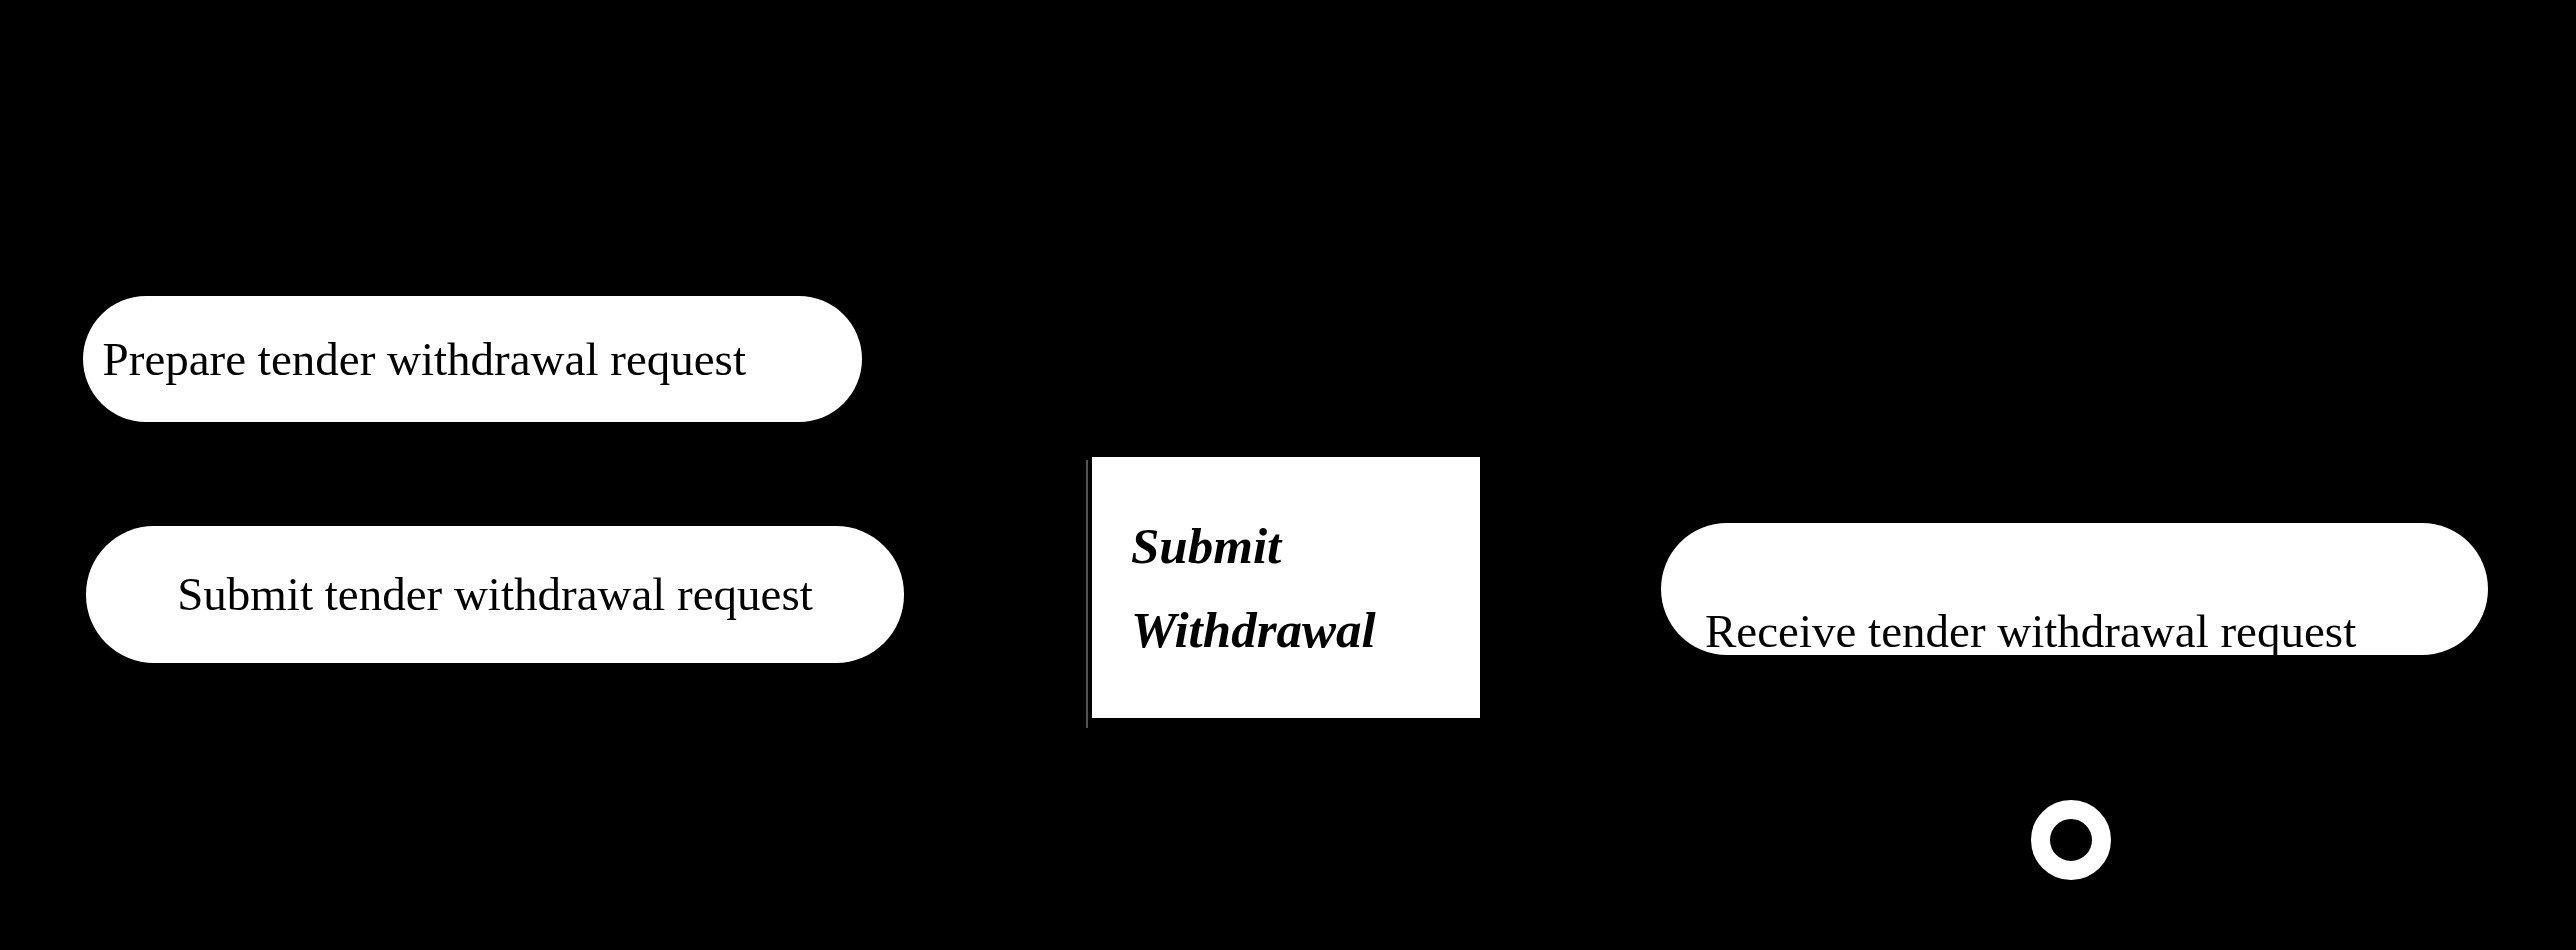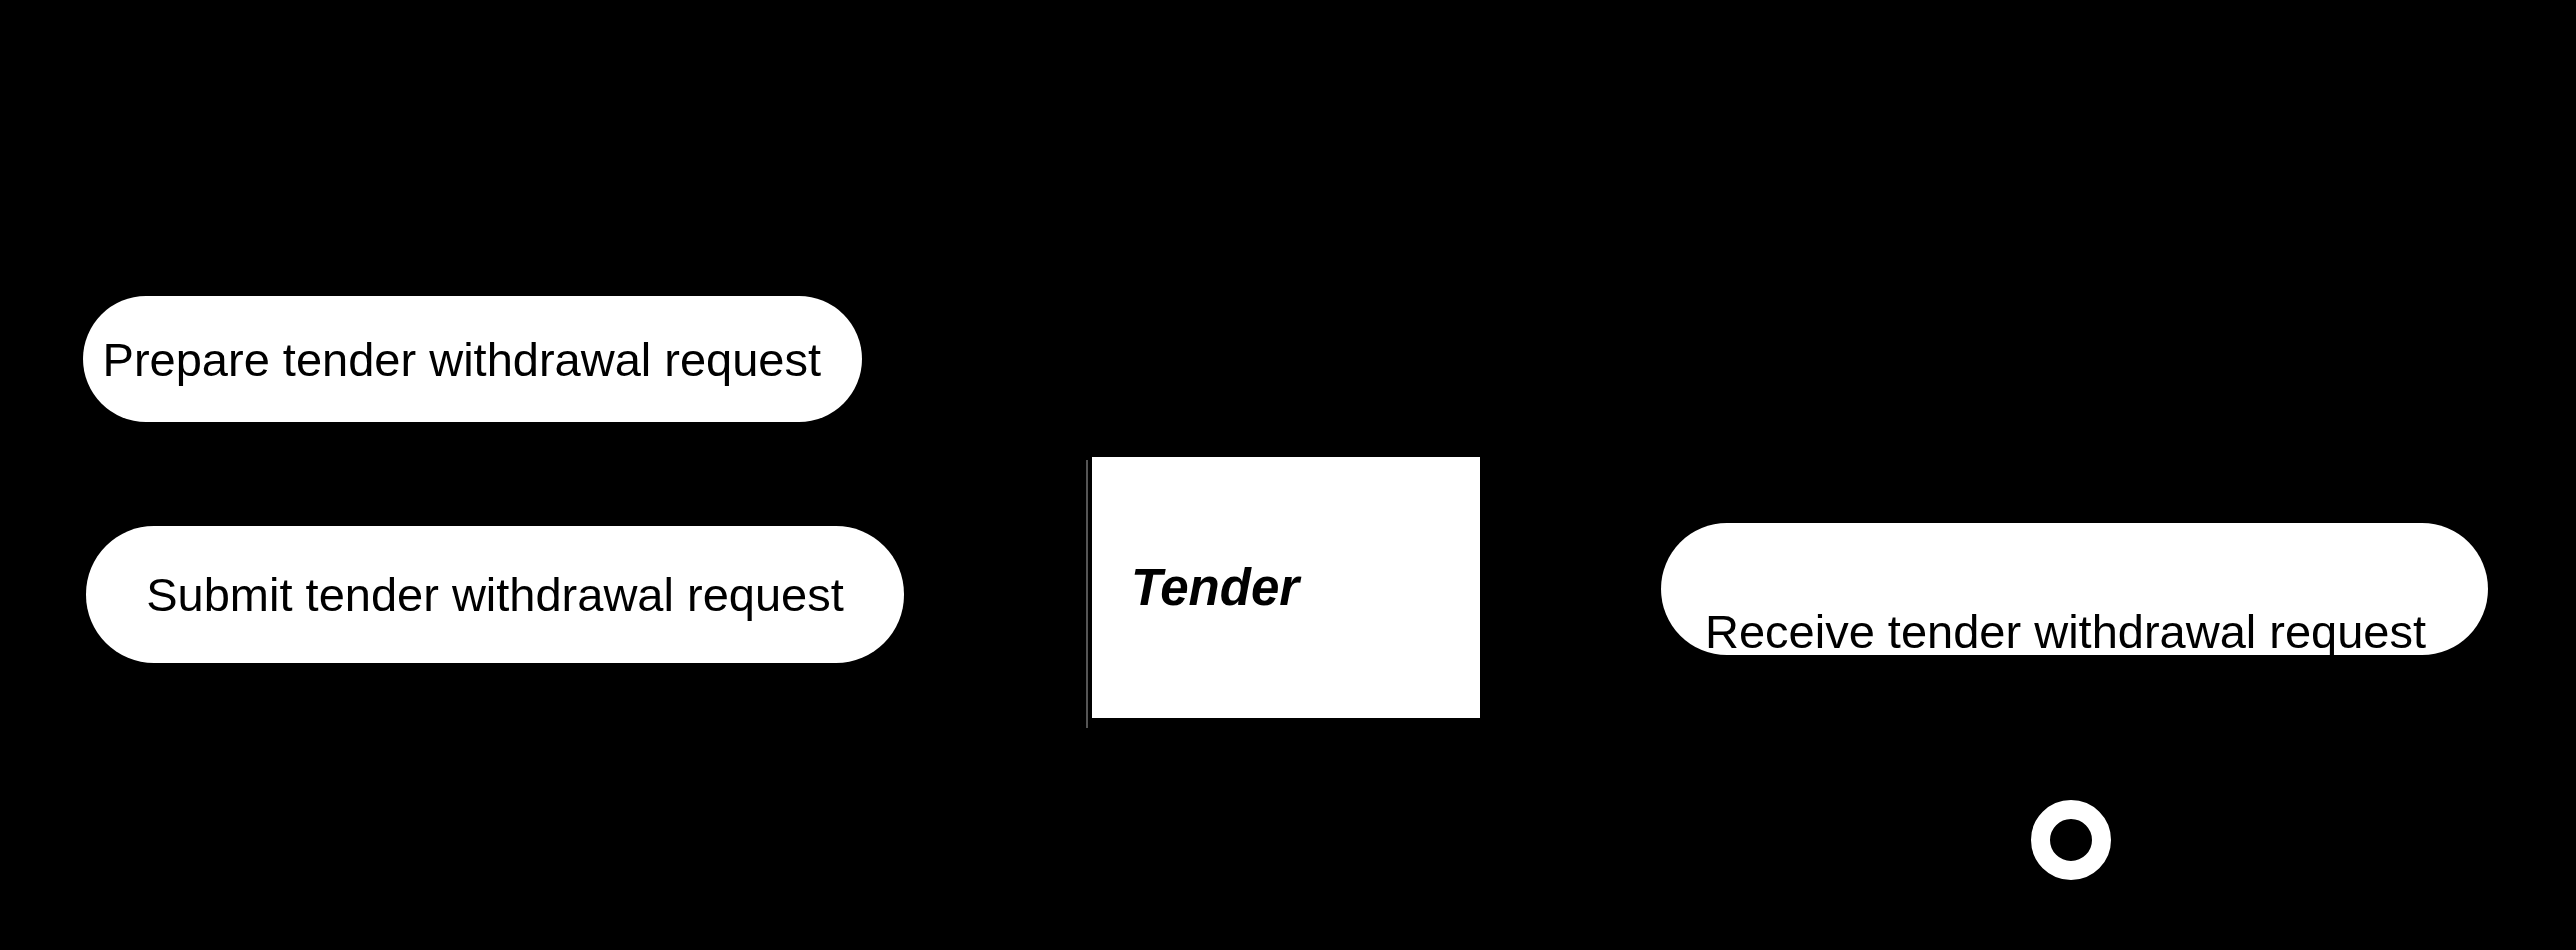--- a/index.html
+++ b/index.html
@@ -6,21 +6,21 @@
     margin: 0;
     padding: 0;
     background: #000000;
   }
   .canvas {
     position: relative;
     width: 2576px;
     height: 951px;
     background: #000000;
     overflow: hidden;
-    font-family: Liberation Sans, sans-serif;
+    font-family: Liberation Serif, serif;
   }
   .task-pill {
     position: absolute;
     background: #ffffff;
     color: #000000;
     display: flex;
     align-items: center;
     overflow: hidden;
     white-space: nowrap;
     font-size: 47px;
@@ -92,21 +92,22 @@
     <span>Prepare tender withdrawal request</span>
   </div>
 
   <div class="task-pill centered" id="node-submit">
     <span>Submit tender withdrawal request</span>
   </div>
 
   <div class="subprocess-outline"></div>
 
   <div class="subprocess-box" id="node-tender-withdrawal">
-    <span>Tender</span>
+    <span>Submit</span>
+    <span>Withdrawal</span>
   </div>
 
   <div class="task-pill clipped" id="node-receive">
     <span>Receive tender withdrawal request</span>
   </div>
 
   <div class="end-event-ring"></div>
 
 </div>
 

